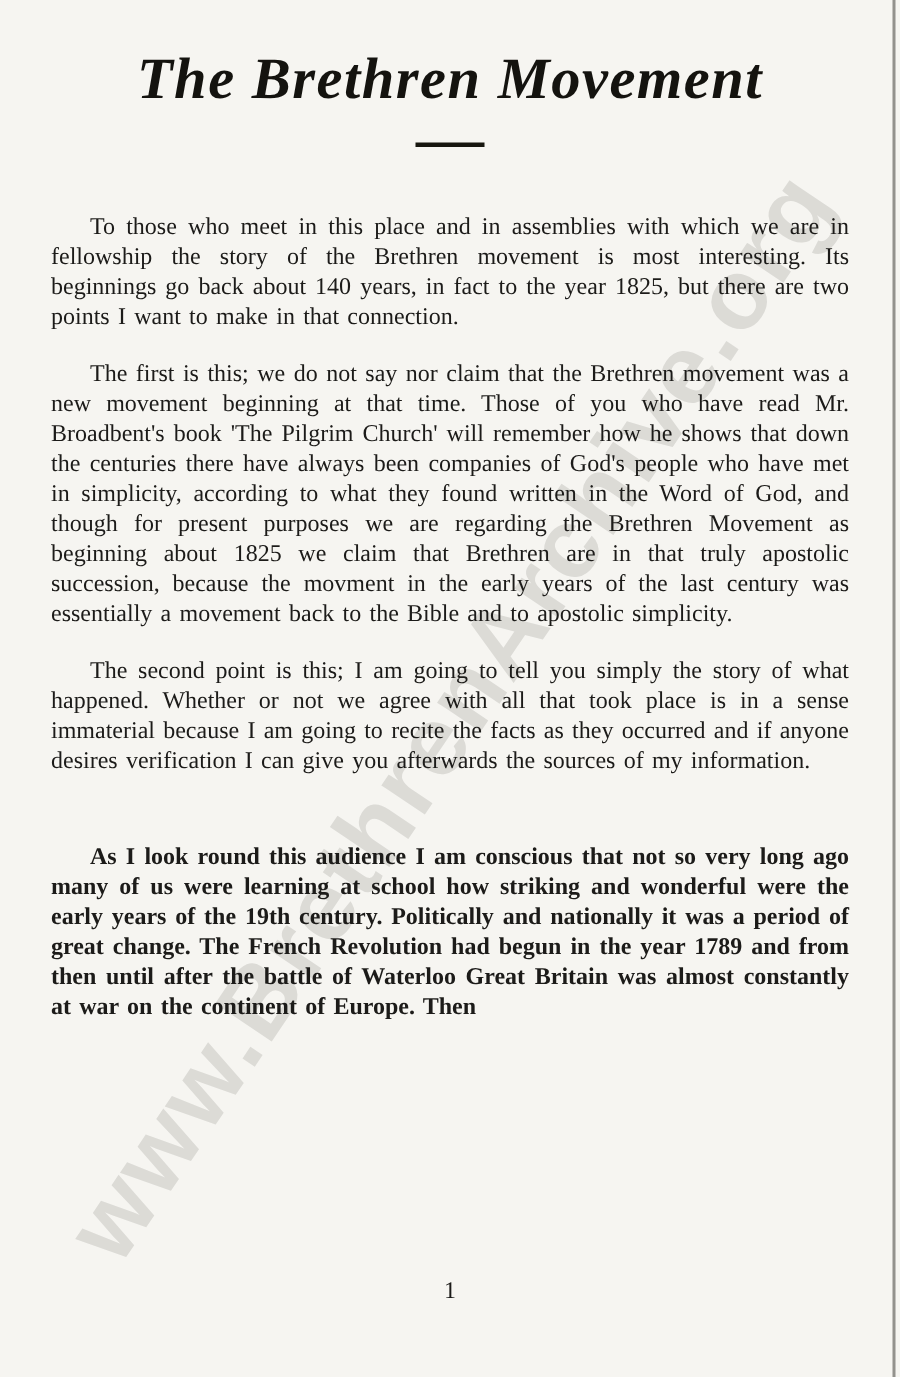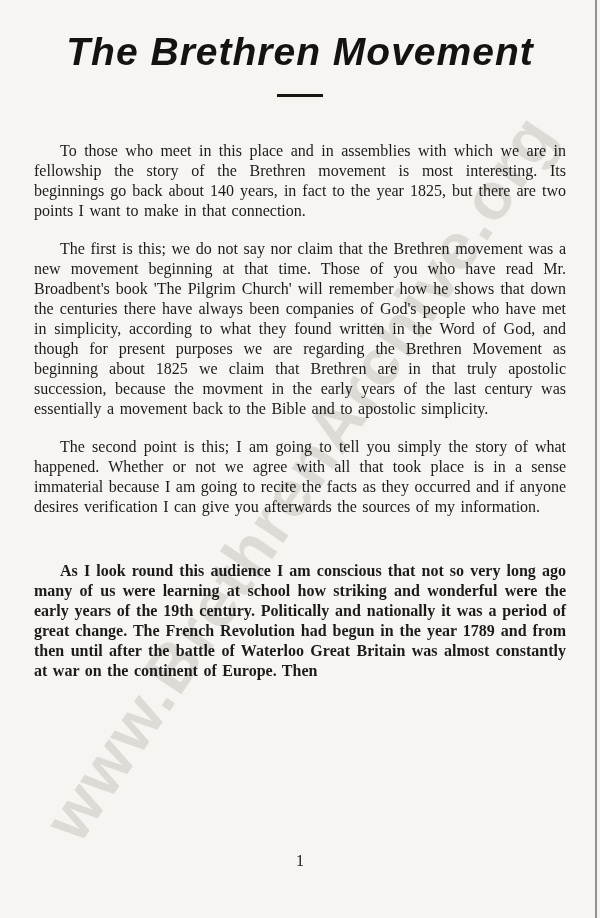--- a/index.html
+++ b/index.html
@@ -45,21 +45,21 @@
     pointer-events: none;
     z-index: 1;
   }
   .content {
     position: relative;
     z-index: 2;
   }
   .title {
     margin: 30px 0 0 0;
     text-align: center;
-    font-family: Liberation Sans, sans-serif;
+    font-family: Liberation Serif, serif;
     font-style: italic;
     font-weight: bold;
     font-size: 39px;
     letter-spacing: 1px;
     color: #14130f;
   }
   .divider {
     width: 46px;
     height: 3px;
     background: #17160f;

